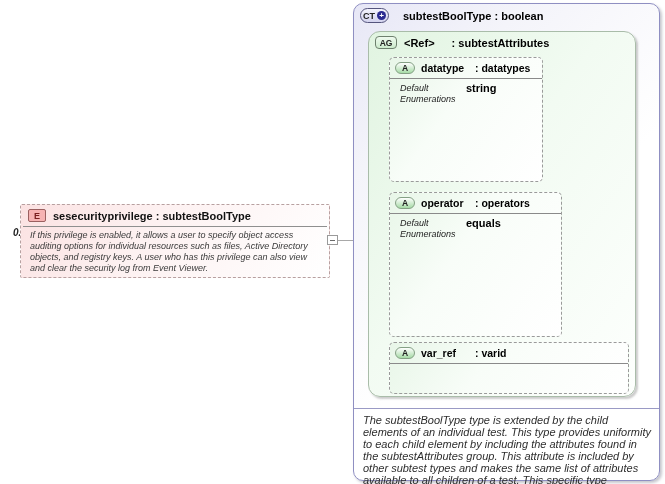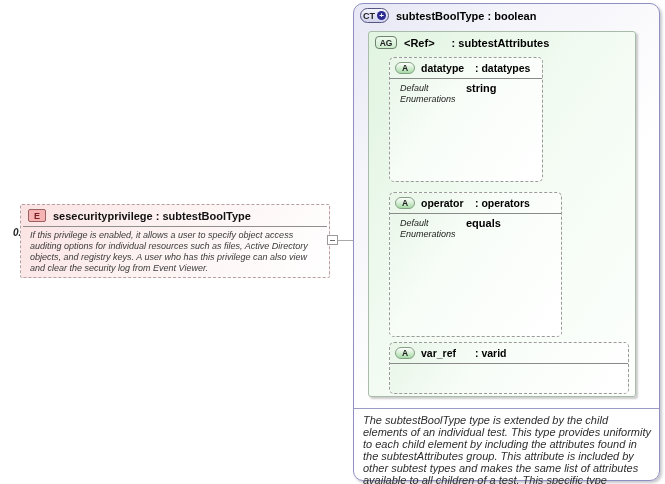--- a/index.html
+++ b/index.html
@@ -29,33 +29,33 @@
                  border:1px solid #9a9a9a; background:#ffffff;
                  display:flex; align-items:center; justify-content:center; }
   .conn-handle .dash { width:5px; height:1px; background:#6b6b6b; }
 
   
   .ct-panel { position:absolute; left:353px; top:3px; width:307px; height:478px;
               border:1px solid #8f8fc2; border-radius:10px;
               background:linear-gradient(135deg,#e7e7f6 0%,#f4f4fa 22%,#ffffff 55%);
               box-shadow:2px 2px 3px rgba(90,90,110,0.35); }
   .ct-header { position:absolute; left:6px; top:4px; display:flex; align-items:center;
-               gap:7px;justify-content:center; }
+               gap:14px;justify-content:center; }
   .ct-badge { display:inline-flex; align-items:center; justify-content:center; gap:2px;
               width:29px; height:15px; border:1px solid #55557d; border-radius:8px;
               background:linear-gradient(#f4f4fd,#d3d3ee);
               font-size:9px; font-weight:bold; color:#222; }
   .ct-plus { display:inline-flex; align-items:center; justify-content:center;
              width:9px; height:9px; border-radius:50%; background:#2b2b91;
              color:#ffffff; font-size:8px; font-weight:bold; line-height:9px; }
   .ct-title { font-size:11px; font-weight:bold; color:#000; }
 
   
   .ag-box { position:absolute; left:14px; top:27px; width:268px; height:366px;
-            border:1px solid #a9bca9; border-radius:3px;
+            border:1px solid #a9bca9; border-radius:12px;
             background:linear-gradient(125deg,#e1f4e1 0%,#f2fbf2 45%,#fdfffd 100%);
             box-shadow:2px 2px 2px rgba(110,110,110,0.35); }
   .ag-header { position:absolute; left:6px; top:4px; display:flex; align-items:center; }
   .ag-badge { display:inline-flex; align-items:center; justify-content:center;
               width:22px; height:13px; border:1px solid #6e806e; border-radius:4px;
               background:linear-gradient(#effaef,#cdebcd); font-size:8.5px;
               font-weight:bold; color:#222; margin-right:7px; }
   .ag-ref { font-size:11px; font-weight:bold; color:#000; }
   .ag-type { font-size:11px; font-weight:bold; color:#000; margin-left:17px; }
 

